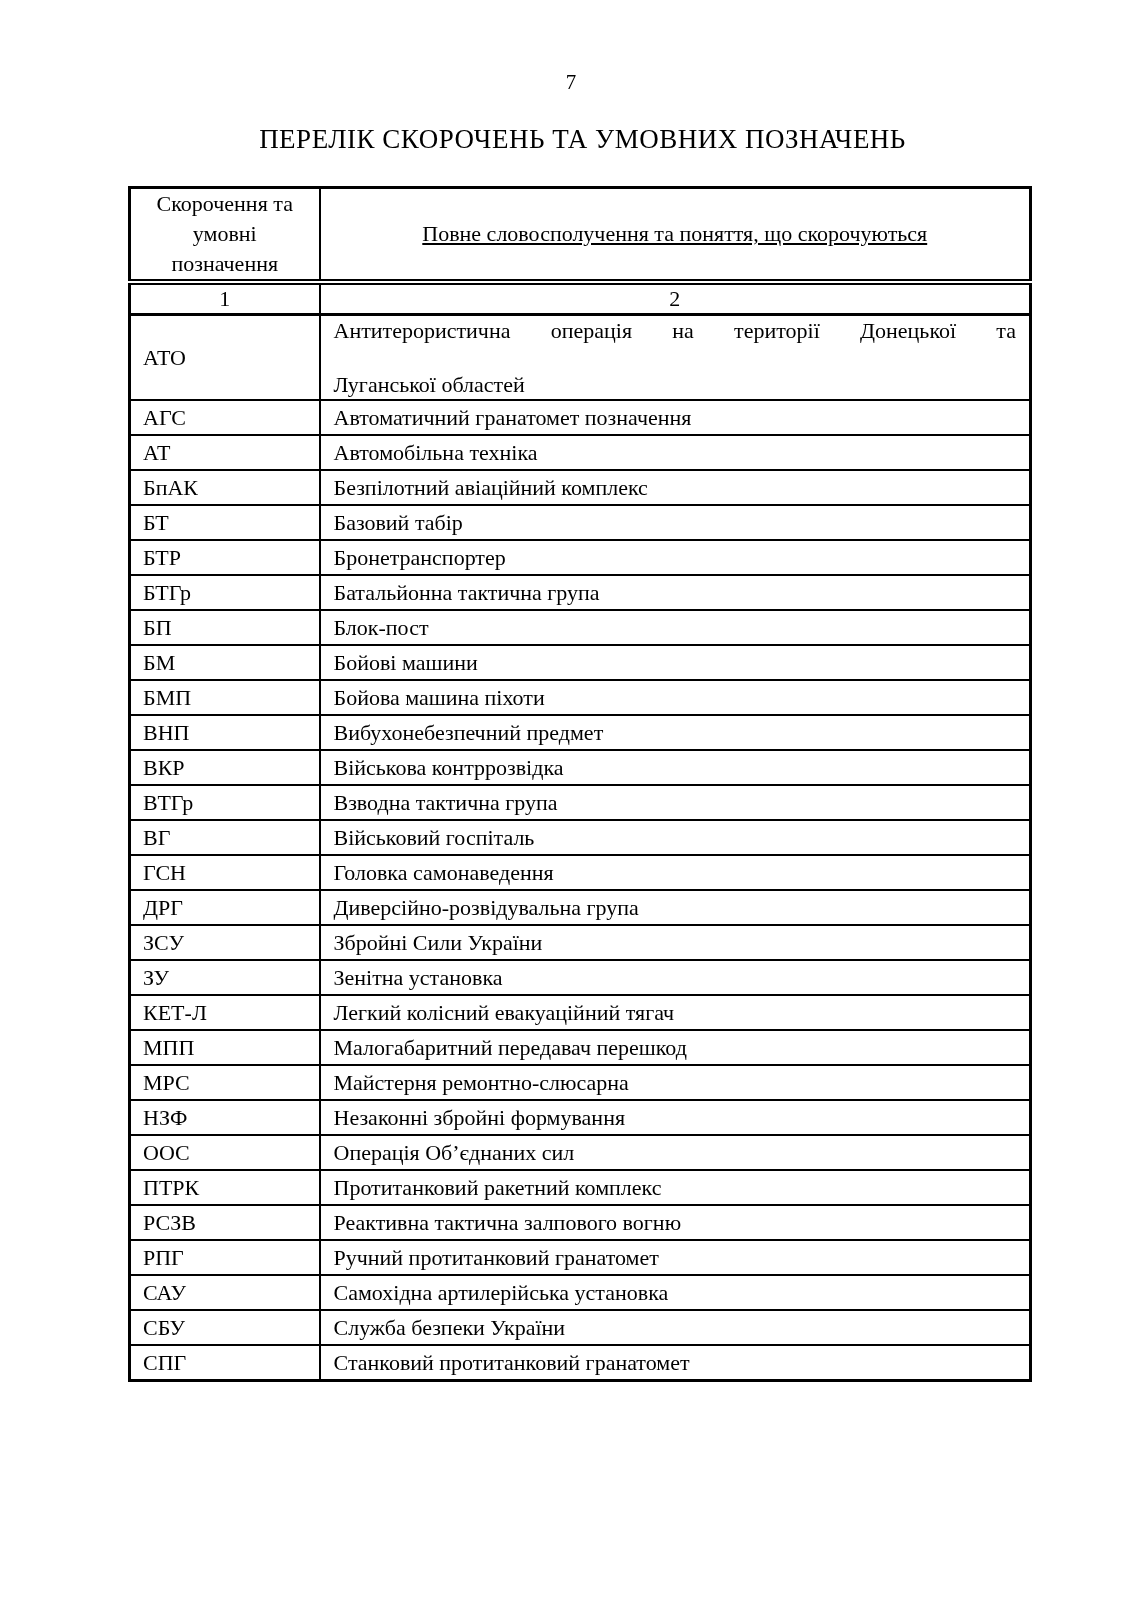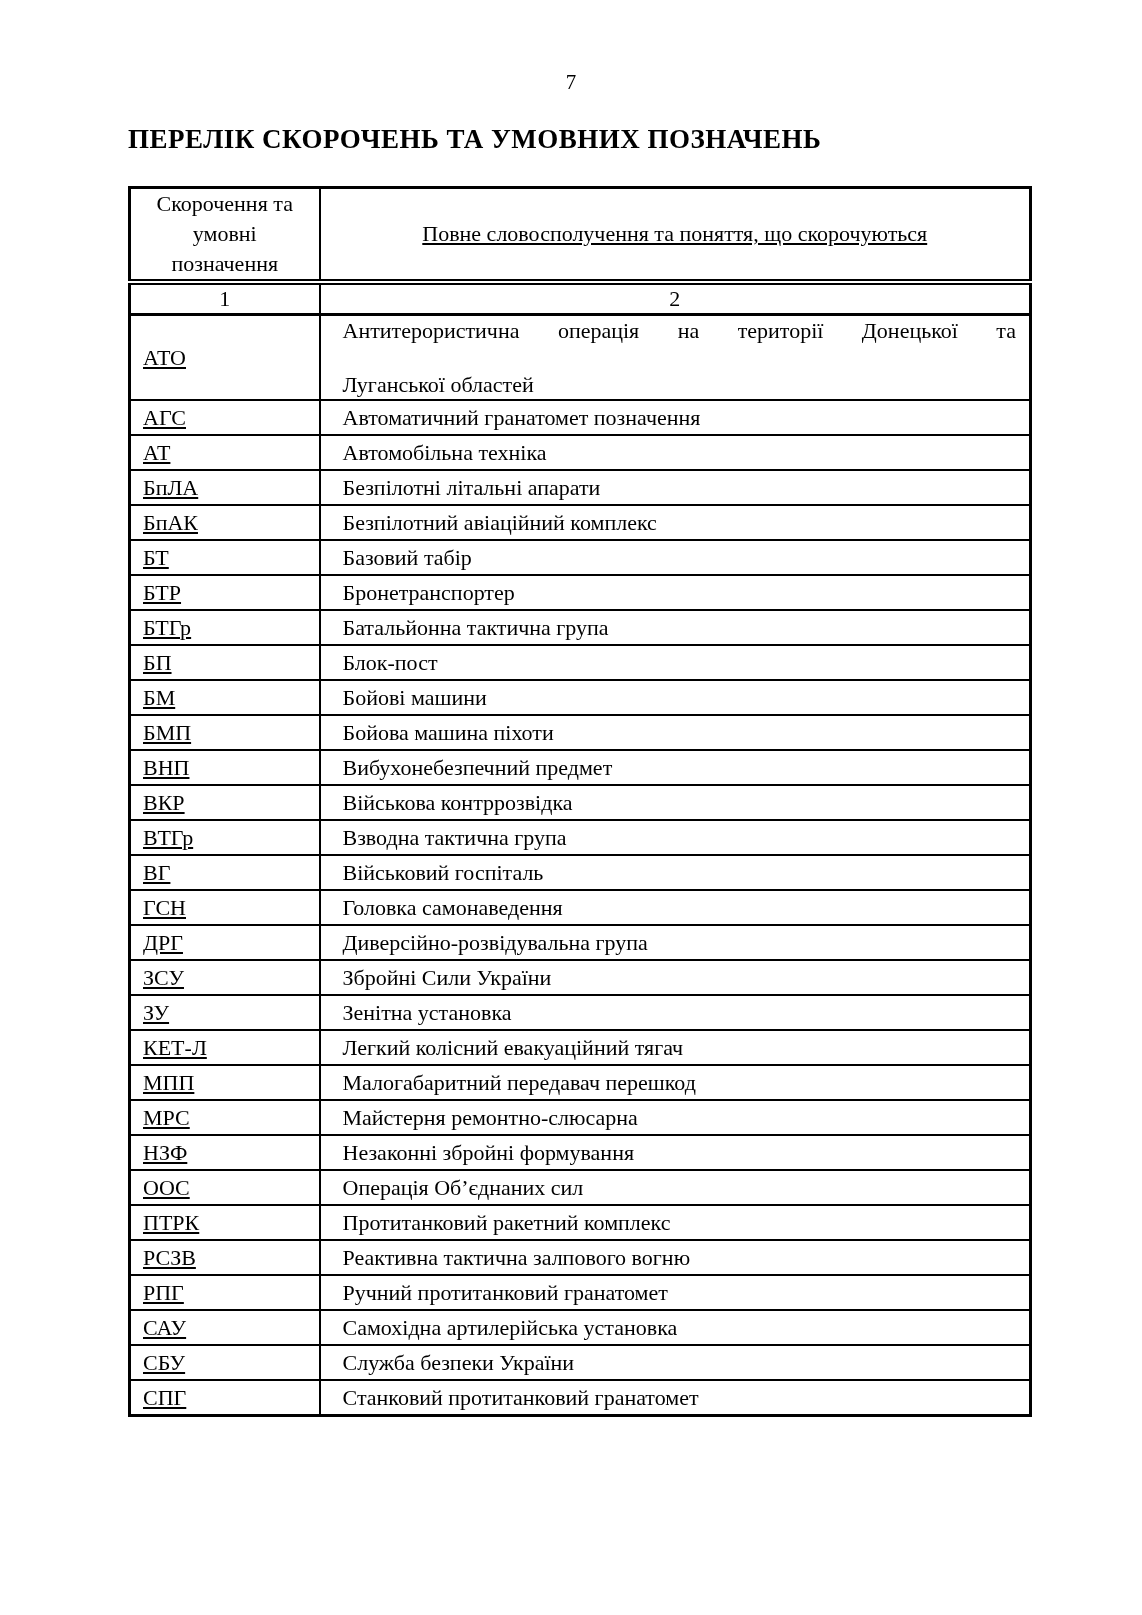--- a/index.html
+++ b/index.html
@@ -21,23 +21,23 @@
     top: 70px; left: 0;
     width: 1142px;
     text-align: center;
     font-size: 21px;
   }
   .doc-title {
     position: absolute;
     top: 124px; left: 128px;
     width: 909px;
     margin: 0;
-    text-align: left;
+    text-align: center;
     font-size: 27px;
-    font-weight: bold;
+    font-weight: normal;
     letter-spacing: 0.5px;
   }
   table.abbr-table {
     position: absolute;
     top: 186px; left: 128px;
     width: 904px;
     border-collapse: collapse;
     table-layout: fixed;
     border: 3px solid #000;
     font-size: 22px;
@@ -70,22 +70,22 @@
     line-height: 28px;
     text-align: center;
     padding: 0;
   }
   tbody.rows td {
     height: 35px;
     line-height: 27px;
     padding: 1px 12px;
     text-align: left;
   }
-  tbody.rows td.term { padding-left: 12px; text-decoration: underline; }
-  tbody.rows td.def  { padding-left: 22px; padding-right: 13px; }
+  tbody.rows td.term { padding-left: 12px; }
+  tbody.rows td.def  { padding-left: 13px; padding-right: 13px; }
   tbody.rows td.def.justified { text-align: justify; }
   .jbreak { display: inline-block; width: 100%; height: 0; }
 </style>
 </head>
 <body>
 
 <div class="page">
 
   <div class="page-number">7</div>
 
@@ -115,24 +115,20 @@
         </tr>
         <tr>
           <td class="term">АГС</td>
           <td class="def"><span>Автоматичний гранатомет позначення</span></td>
         </tr>
         <tr>
           <td class="term">АТ</td>
           <td class="def"><span>Автомобільна техніка</span></td>
         </tr>
         <tr>
-          <td class="term">БпЛА</td>
-          <td class="def"><span>Безпілотні літальні апарати</span></td>
-        </tr>
-        <tr>
           <td class="term">БпАК</td>
           <td class="def"><span>Безпілотний авіаційний комплекс</span></td>
         </tr>
         <tr>
           <td class="term">БТ</td>
           <td class="def"><span>Базовий табір</span></td>
         </tr>
         <tr>
           <td class="term">БТР</td>
           <td class="def"><span>Бронетранспортер</span></td>

